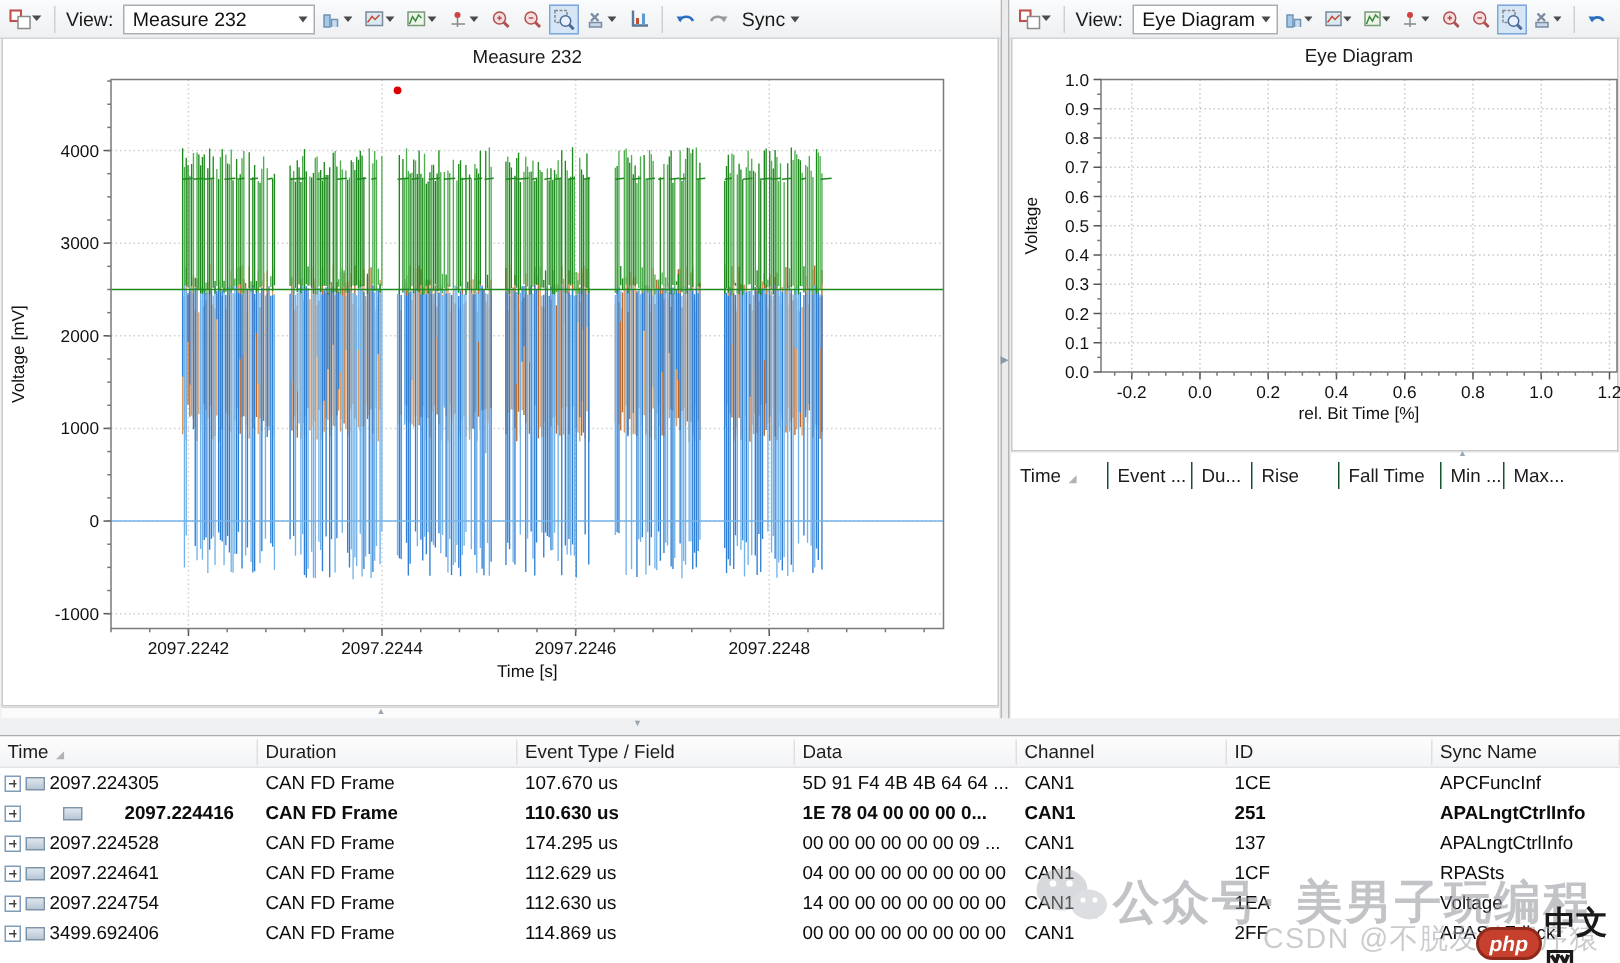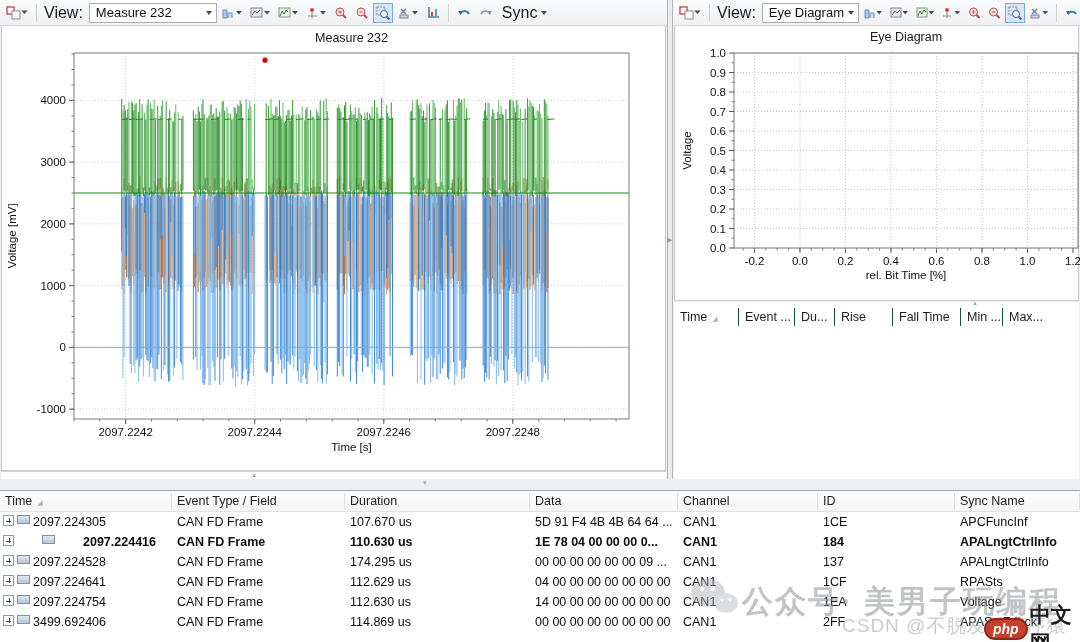--- a/index.html
+++ b/index.html
@@ -11,29 +11,29 @@
   .pane { position:absolute; top:0; bottom:163px; background:#f0f0f0; }
   .pane-left  { left:0;  width:668px; border-right:1px solid #b5b5b5; }
   .pane-right { left:672px; width:408px; border-left:1px solid #b5b5b5; }
   .pane-divider { position:absolute; top:0; bottom:163px; left:668px; width:4px; background:#ececec; }
   .divider-arrow { position:absolute; top:236px; left:-1px; font-size:7px; color:#8a9aaa; }
 
   
   .toolbar { height:26px; background:linear-gradient(#fafbfc,#eef0f2); border-bottom:1px solid #d2d6da;
              display:flex; align-items:center; padding:0 3px; gap:2px; white-space:nowrap; }
   .tb-sep { width:1px; height:18px; background:#d0d0d0; margin:0 3px; flex:none; }
-  .tb-label { font-size:16px; color:#1a1a1a; margin:0 4px 0 2px; }
+  .tb-label { font-size:13px; color:#1a1a1a; margin:0 4px 0 2px; }
   .combo { display:flex; align-items:center; justify-content:space-between; background:#fff;
            border:1px solid #abadb3; height:20px; padding:0 4px 0 6px; font-size:13px; color:#111; }
   .caret { width:0; height:0; border-left:3.5px solid transparent; border-right:3.5px solid transparent;
            border-top:4px solid #4a4a4a; display:inline-block; margin-left:4px; flex:none; }
   .tb-btn { display:flex; align-items:center; height:20px; padding:1px 2px; border:1px solid transparent; flex:none; }
   .tb-btn.active { border:1px solid #7da7d8; background:#d6e6f7; }
   .tb-btn svg { display:block; }
-  .sync { font-size:16px; color:#1a1a1a; display:flex; align-items:center; padding:0 4px; }
+  .sync { font-size:13px; color:#1a1a1a; display:flex; align-items:center; padding:0 4px; }
 
   
   .chart-host { position:absolute; left:1px; right:1px; top:26px; background:#fff; border:1px solid #c8c8c8; border-top:none; }
   .pane-left  .chart-host { height:445px; }
   .pane-right .chart-host { height:275px; }
   svg text { font-family:"Liberation Sans","DejaVu Sans",sans-serif; }
 
   
   .strip-a { position:absolute; left:1px; right:1px; top:471px; height:8px; background:#fbfbfb; border-top:1px solid #d5d5d5; text-align:left; }
   .strip-a .uparrow { position:absolute; left:250px; top:0px; font-size:6px; color:#9aa6b2; }
@@ -51,21 +51,21 @@
   .strip-b { position:absolute; left:0; right:0; top:479px; height:11px; background:#eef0f1; }
   .strip-b .downarrow { position:absolute; left:422px; top:1px; font-size:6px; color:#9aa6b2; }
 
   
   .btable { position:absolute; left:0; right:0; top:490px; bottom:0; background:#fff; border-top:1px solid #a7abb0; }
   .trow { display:grid; grid-template-columns:172px 173px 185px 148px 140px 137px 1fr; height:20px; align-items:center; }
   .thead { height:21px; background:linear-gradient(#fdfdfd,#f3f4f6); border-bottom:1px solid #e2e2e2; }
   .thead .hcell { font-size:12.5px; color:#1c1c1c; padding-left:5px; border-right:1px solid #e0e0e0; height:17px; line-height:17px; overflow:hidden; }
   .tcell { font-size:12.5px; color:#0c0c0c; padding-left:5px; overflow:hidden; white-space:nowrap; }
   .trow.selected .tcell { font-weight:bold;gap:28px; }
-  .cell-time { display:flex; gap:3px; padding-left:3px; }
+  .cell-time { display:flex; align-items:center; gap:3px; padding-left:3px; }
   .plusbox { width:11px; height:11px; border:1px solid #7f9db9; background:#fff; flex:none; position:relative; }
   .plusbox:before { content:""; position:absolute; left:2px; right:2px; top:4.5px; height:1px; background:#444; }
   .plusbox:after  { content:""; position:absolute; top:2px; bottom:2px; left:4.5px; width:1px; background:#444; }
   .frameicon { width:13px; height:9px; background:linear-gradient(#dfe7ee,#b7c6d4); border:1px solid #7d93a8; flex:none; }
 
   
   .wm { position:absolute; pointer-events:none; z-index:50; }
   .wm-wechat { left:688px; top:575px; width:52px; height:44px; opacity:.45; }
   .wm-text1 { left:742px; top:581px; font-size:31px; color:#8f9398; opacity:.55; letter-spacing:2px; font-weight:bold; }
   .wm-text2 { left:842px; top:613px; font-size:19px; color:#a6aaae; opacity:.6; letter-spacing:1px; }
@@ -1371,22 +1371,22 @@
     <div class="mini-rest"></div>
   </div>
 
   <div class="strip-b">
     <span class="downarrow">▼</span>
   </div>
 
   <div class="btable">
     <div class="trow thead" id="btable-head">
         <div class="hcell">Time<span class="sortglyph">◢</span></div>
+        <div class="hcell">Duration</div>
         <div class="hcell">Event Type / Field</div>
-        <div class="hcell">Duration</div>
         <div class="hcell">Data</div>
         <div class="hcell">Channel</div>
         <div class="hcell">ID</div>
         <div class="hcell">Sync Name</div>
       </div>
     <div id="btable-body">
         <div class="trow">
           <div class="tcell cell-time">
             <span class="plusbox"></span>
             <span class="frameicon"></span>
@@ -1402,21 +1402,21 @@
         <div class="trow selected">
           <div class="tcell cell-time">
             <span class="plusbox"></span>
             <span class="frameicon"></span>
             <span>2097.224416</span>
           </div>
           <div class="tcell">CAN FD Frame</div>
           <div class="tcell">110.630 us</div>
           <div class="tcell">1E 78 04 00 00 00 0...</div>
           <div class="tcell">CAN1</div>
-          <div class="tcell">184</div>
+          <div class="tcell">251</div>
           <div class="tcell">APALngtCtrlInfo</div>
         </div>
         <div class="trow">
           <div class="tcell cell-time">
             <span class="plusbox"></span>
             <span class="frameicon"></span>
             <span>2097.224528</span>
           </div>
           <div class="tcell">CAN FD Frame</div>
           <div class="tcell">174.295 us</div>

